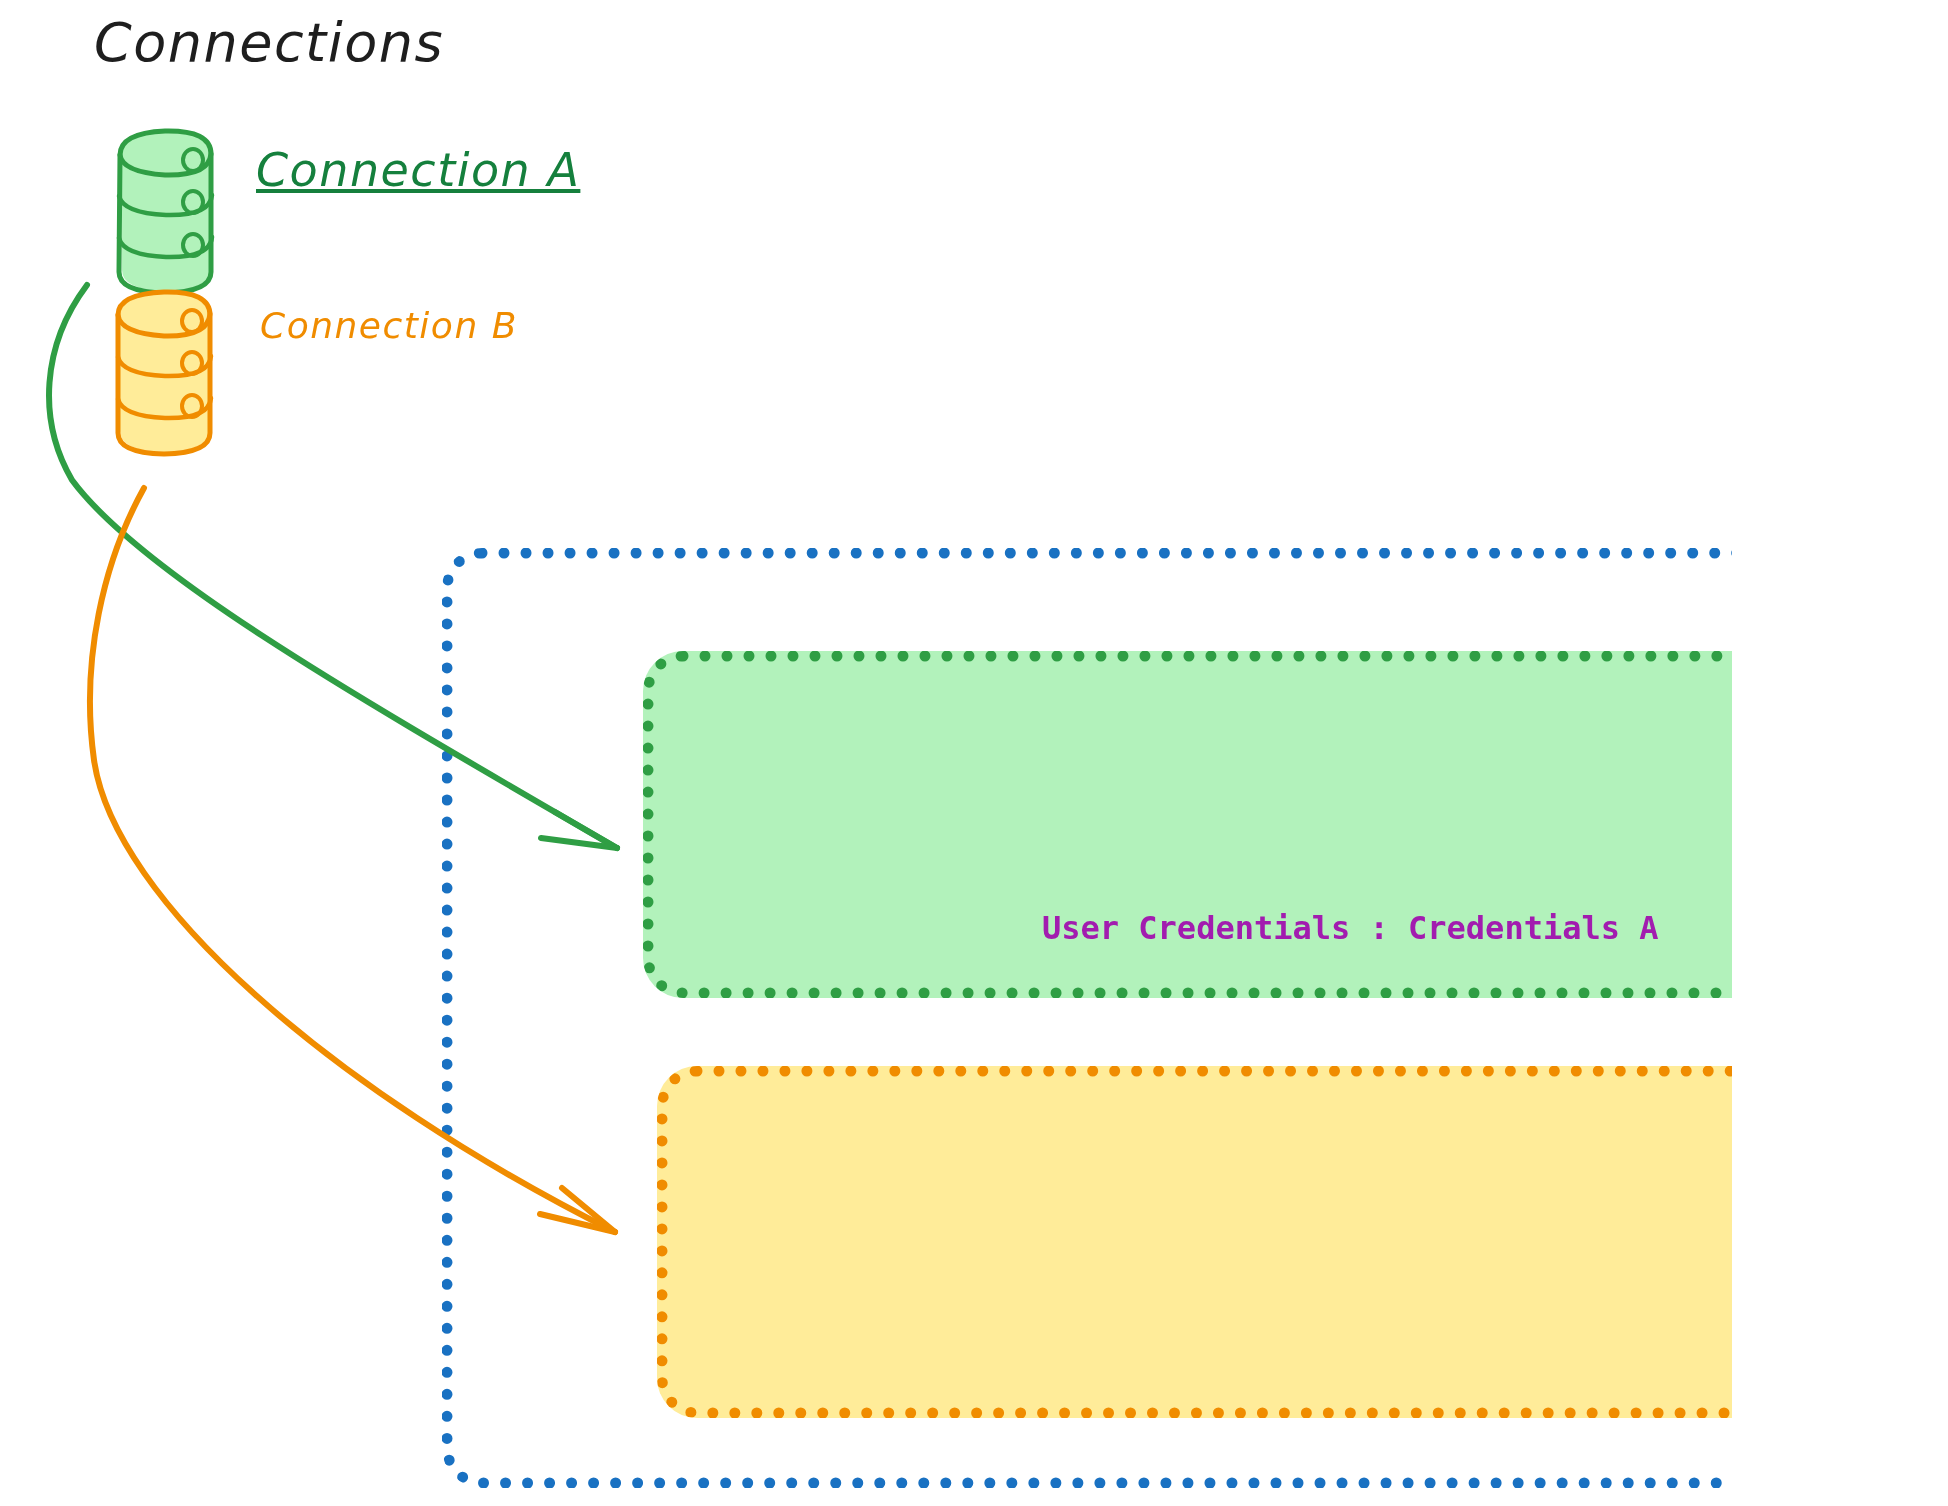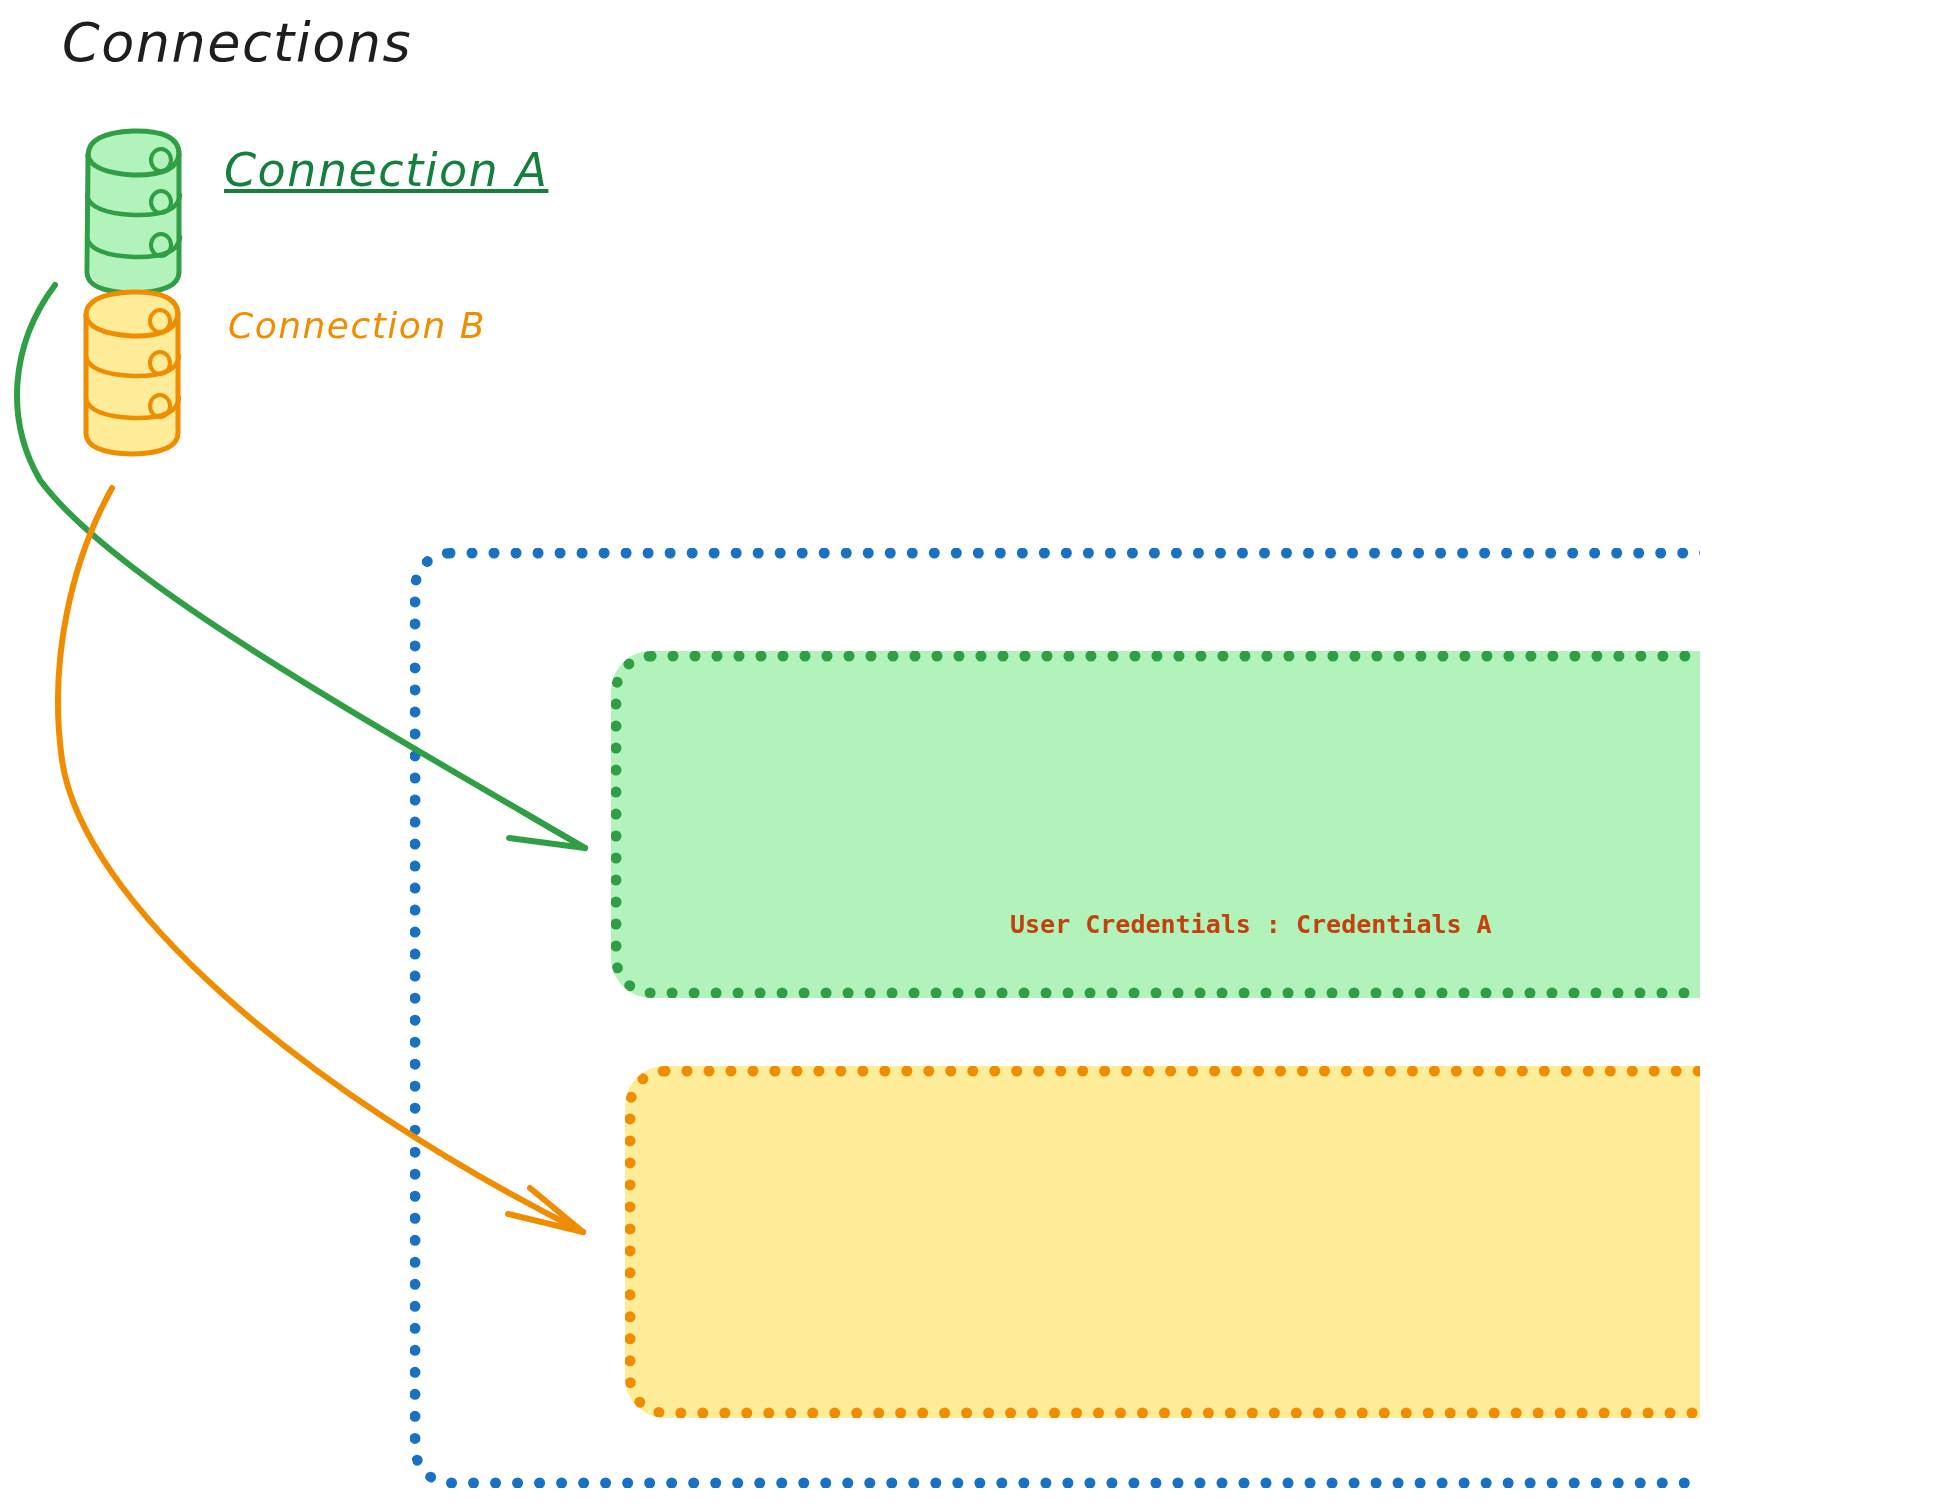--- a/index.html
+++ b/index.html
@@ -7,20 +7,21 @@
     padding: 0;
     background: #ffffff;
   }
   #canvas {
     position: relative;
     width: 1700px;
     height: 1506px;
     background: #ffffff;
     overflow: hidden;
     font-family: "DejaVu Sans", sans-serif;
+    margin-left: 32px;
   }
   svg.layer {
     position: absolute;
     left: 0;
     top: 0;
     width: 1948px;
     height: 1506px;
   }
   .hand {
     font-family: "DejaVu Sans", sans-serif;
@@ -77,22 +78,22 @@
   #prod-env-title {
     left: 682px;
     top: 1115px;
     font-size: 46px;
     color: #f08c00;
     font-style: italic;
   }
   #dev-creds {
     left: 1010px;
     top: 912px;
-    font-size: 25px;
-    color: #c2410c;
+    font-size: 32px;
+    color: #a21caf;
   }
   #prod-creds {
     left: 878px;
     top: 1345px;
     font-size: 38px;
     color: #f08c00;
   }
   
   .box {
     position: absolute;

